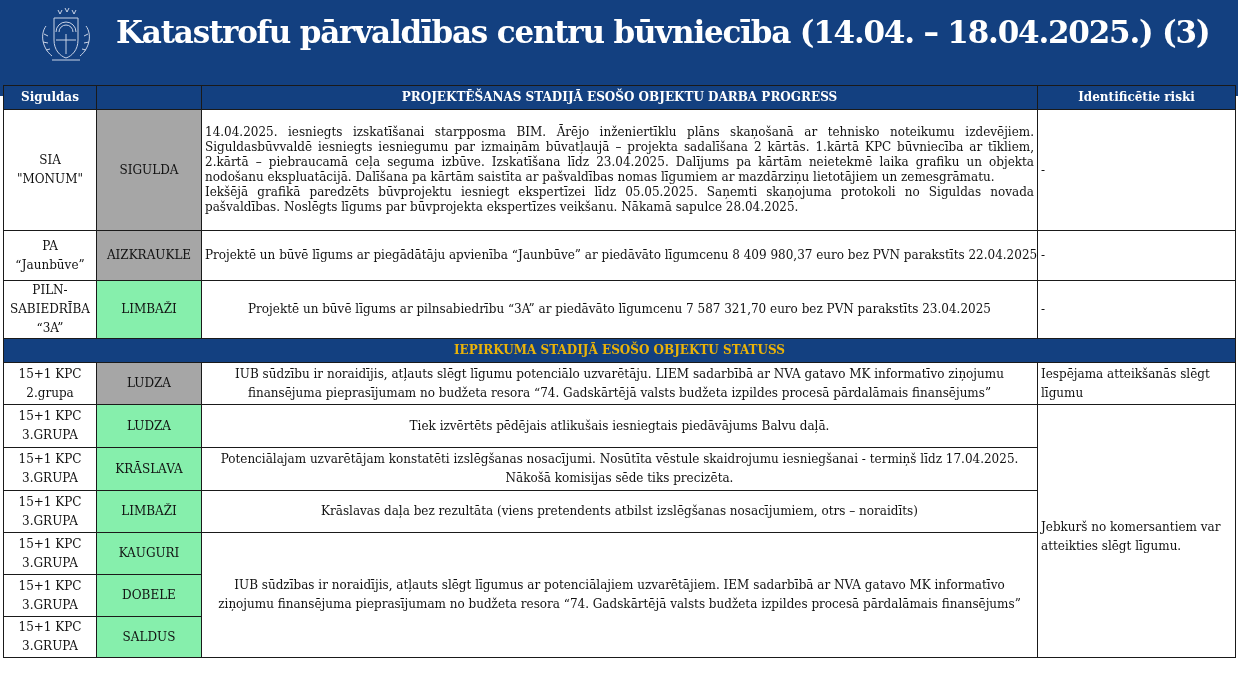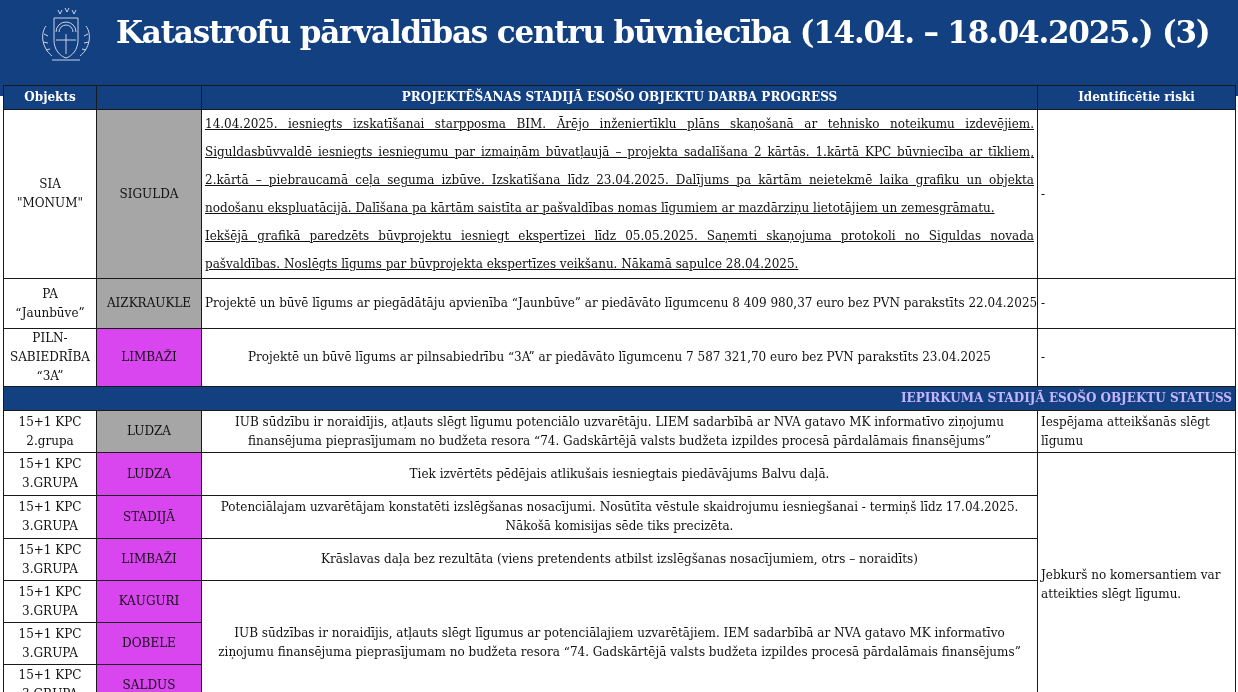--- a/index.html
+++ b/index.html
@@ -3,25 +3,25 @@
 <meta charset="utf-8">
 <style>
   html, body { margin:0; padding:0; background:#ffffff; }
   body { width:1238px; height:692px; position:relative; overflow:hidden; font-family:"DejaVu Serif", serif; color:#111; }
   .banner { position:absolute; left:0; top:0; width:1238px; height:96px; background:#134080; }
   .emblem { position:absolute; left:34px; top:6px; width:64px; height:64px; }
   .title { position:absolute; left:116px; top:14px; font-family:"DejaVu Serif", serif; font-weight:bold; font-size:31px; color:#ffffff; white-space:nowrap; letter-spacing:-1.2px; }
   table.main { position:absolute; left:3px; top:85px; width:1232px; border-collapse:collapse; table-layout:fixed; }
   table.main td, table.main th { border:1.5px solid #1a1a1a; padding:0 3px; font-size:12px; line-height:19px; vertical-align:middle; }
   th.h { background:#134080; color:#ffffff; font-weight:bold; font-size:12.5px; height:23px; text-align:center; }
-  th.section { background:#134080; color:#c4b5fd; font-weight:bold; font-size:12px; height:23px; text-align:right; }
+  th.section { background:#134080; color:#eab308; font-weight:bold; font-size:12px; height:23px; text-align:center; }
   td.obj { text-align:center; font-size:11.5px; line-height:16px; }
   td.loc { text-align:center; font-weight:normal; font-size:12px; }
   td.gray { background:#a6a6a6; }
-  td.yellow { background:#d946ef; }
+  td.yellow { background:#86efac; }
   td.desc { text-align:center; font-size:11.8px; }
   td.desc.just { text-align:justify; }
   td.risk { text-align:left; font-size:11.5px; line-height:19px; }
   .line { display:block; }
 </style>
 </head>
 <body>
 
 <div class="banner">
   <svg class="emblem" viewBox="0 0 64 64">
@@ -41,32 +41,32 @@
 
 <table class="main">
   <colgroup>
     <col style="width:93px">
     <col style="width:105px">
     <col style="width:836px">
     <col style="width:198px">
   </colgroup>
   <thead>
     <tr>
-      <th class="h">Objekts</th>
+      <th class="h">Siguldas</th>
       <th class="h"></th>
       <th class="h">PROJEKTĒŠANAS STADIJĀ ESOŠO OBJEKTU DARBA PROGRESS</th>
       <th class="h">Identificētie riski</th>
     </tr>
   </thead>
   <tbody>
 
     <tr style="height:121px">
       <td class="obj">SIA "MONUM"</td>
       <td class="loc gray">SIGULDA</td>
-      <td class="desc just" style="line-height:28px;text-decoration:underline;">
+      <td class="desc just" style="line-height:15px;">
         <span class="line">14.04.2025. iesniegts izskatīšanai starpposma BIM. Ārējo inženiertīklu plāns skaņošanā ar tehnisko noteikumu izdevējiem. Siguldasbūvvaldē iesniegts iesniegumu par izmaiņām būvatļaujā – projekta sadalīšana 2 kārtās. 1.kārtā KPC būvniecība ar tīkliem, 2.kārtā – piebraucamā ceļa seguma izbūve. Izskatīšana līdz 23.04.2025. Dalījums pa kārtām neietekmē laika grafiku un objekta nodošanu ekspluatācijā. Dalīšana pa kārtām saistīta ar pašvaldības nomas līgumiem ar mazdārziņu lietotājiem un zemesgrāmatu.</span>
         <span class="line">Iekšējā grafikā paredzēts būvprojektu iesniegt ekspertīzei līdz 05.05.2025. Saņemti skaņojuma protokoli no Siguldas novada pašvaldības. Noslēgts līgums par būvprojekta ekspertīzes veikšanu. Nākamā sapulce 28.04.2025.</span>
       </td>
       <td class="risk">-</td>
     </tr>
 
     <tr style="height:50px">
       <td class="obj">
         <span class="line">PA</span>
         <span class="line">“Jaunbūve”</span>
@@ -109,21 +109,21 @@
       <td class="loc yellow">LUDZA</td>
       <td class="desc">Tiek izvērtēts pēdējais atlikušais iesniegtais piedāvājums Balvu daļā.</td>
       <td class="risk" rowspan="6" style="padding-top:12px;">Jebkurš no komersantiem var atteikties slēgt līgumu.</td>
     </tr>
 
     <tr style="height:43px">
       <td class="obj">
         <span class="line">15+1 KPC</span>
         <span class="line">3.GRUPA</span>
       </td>
-      <td class="loc yellow">STADIJĀ</td>
+      <td class="loc yellow">KRĀSLAVA</td>
       <td class="desc">
         <span class="line">Potenciālajam uzvarētājam konstatēti izslēgšanas nosacījumi. Nosūtīta vēstule skaidrojumu iesniegšanai - termiņš līdz 17.04.2025.</span>
         <span class="line">Nākošā komisijas sēde tiks precizēta.</span>
       </td>
     </tr>
 
     <tr style="height:42px">
       <td class="obj">
         <span class="line">15+1 KPC</span>
         <span class="line">3.GRUPA</span>

